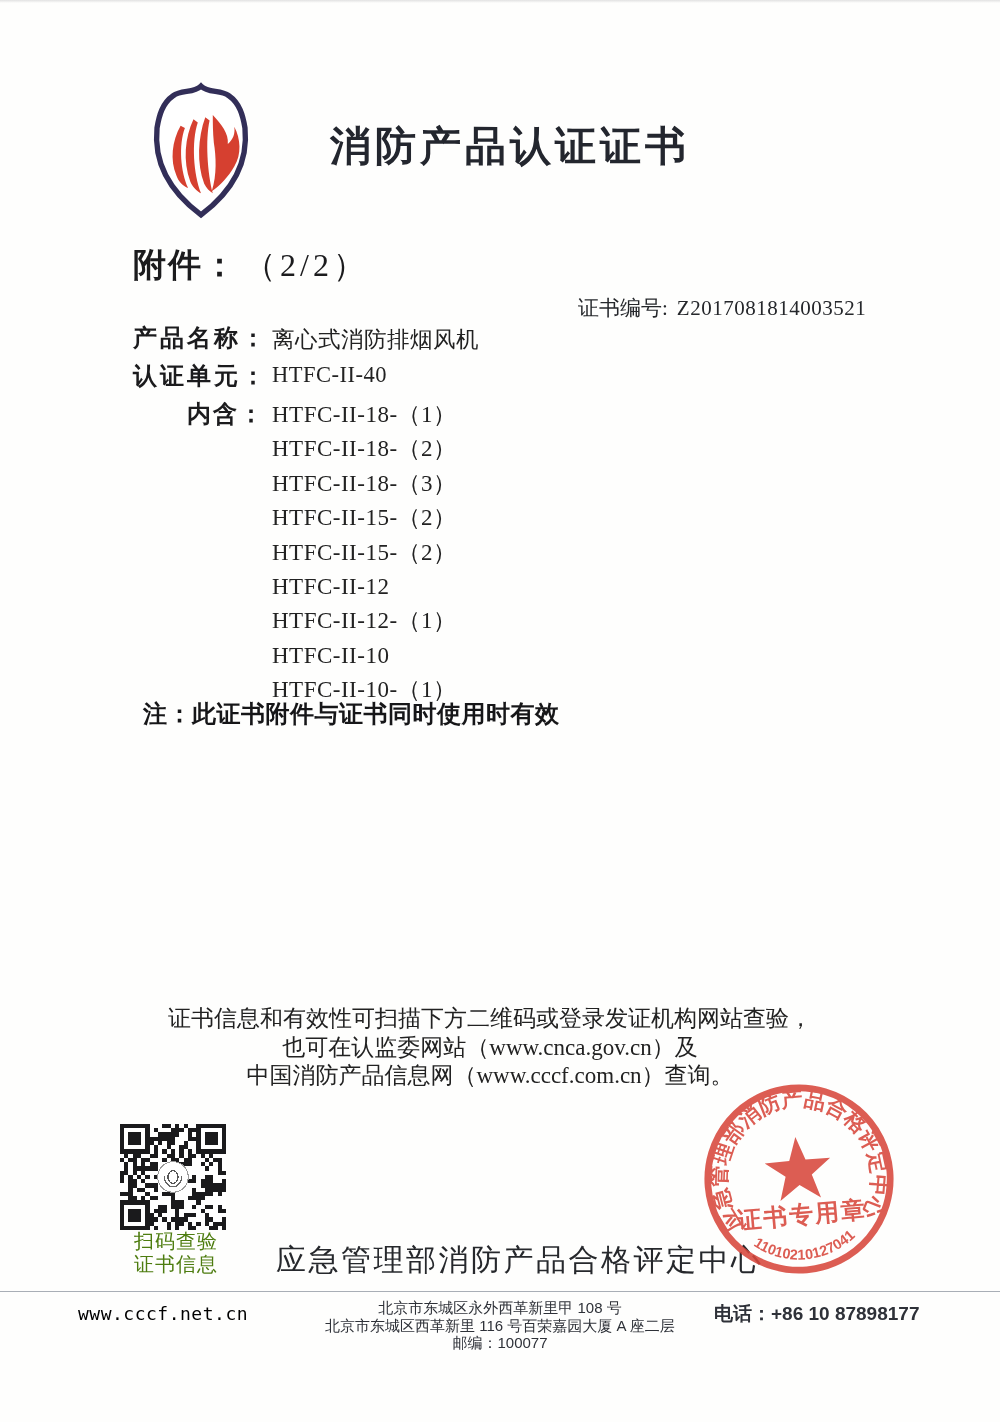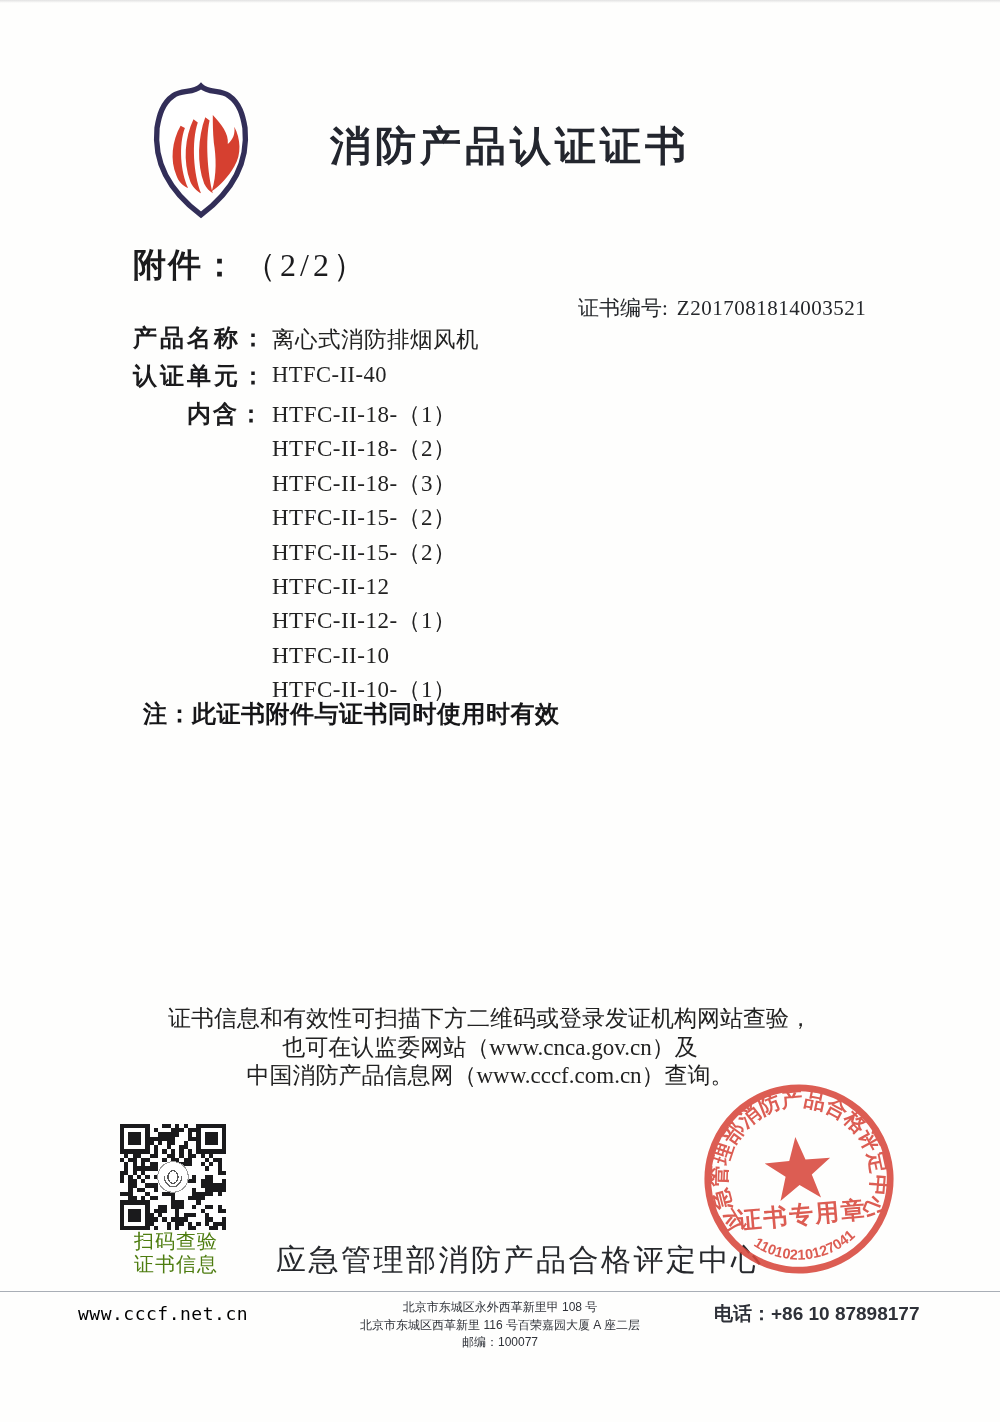--- a/index.html
+++ b/index.html
@@ -37,21 +37,21 @@
 
   .issuer{position:absolute;left:276px;top:1240px;font-size:30px;letter-spacing:2.5px;color:#26282c;white-space:nowrap;}
 
   .stamp{position:absolute;left:703px;top:1083px;width:192px;height:192px;opacity:0.88;}
   .stamp text{font-family:"Liberation Sans","DejaVu Sans",sans-serif;font-weight:700;}
 
   .sep{position:absolute;left:0;top:1291px;width:1000px;height:0;border-top:1.5px solid #a9aeb6;}
   .f-web{position:absolute;left:78px;top:1303px;font-family:"DejaVu Sans Mono","Liberation Mono",monospace;
          font-size:18px;color:#000000;letter-spacing:0.5px;}
   .f-addr{position:absolute;left:290px;top:1299px;width:420px;text-align:center;
-          font-size:12px;line-height:17.5px;color:#2e3138;
+          font-size:15px;line-height:17.5px;color:#2e3138;
           font-family:"Liberation Sans","DejaVu Sans",sans-serif;}
   .f-phone{position:absolute;left:714px;top:1301px;font-size:19px;font-weight:600;color:#2e3138;
            font-family:"Liberation Sans","DejaVu Sans",sans-serif;white-space:nowrap;}
 </style>
 </head>
 <body>
 
 <div class="page">
 
   <svg class="logo" viewBox="0 0 110 135" aria-hidden="true">

